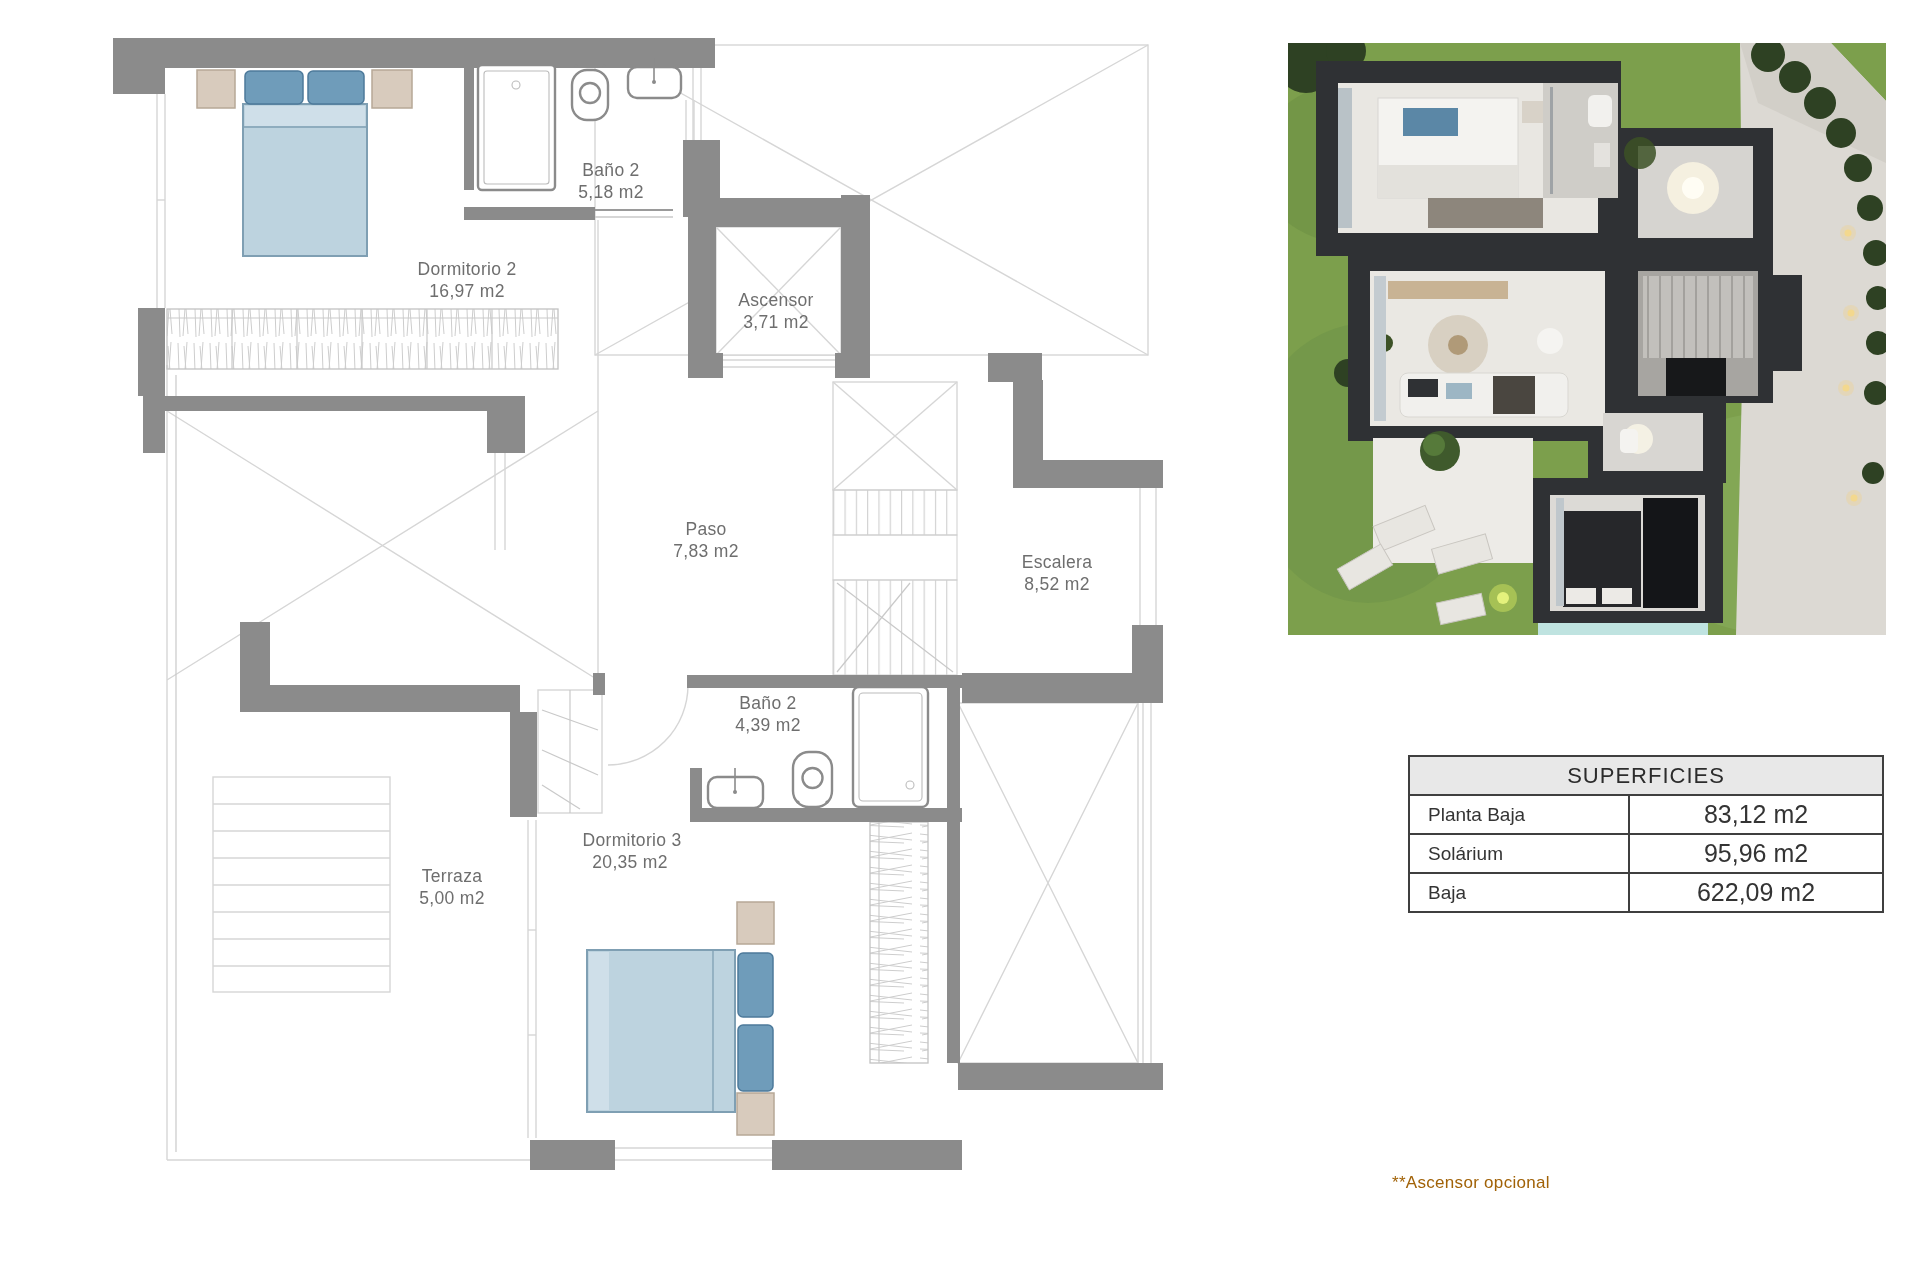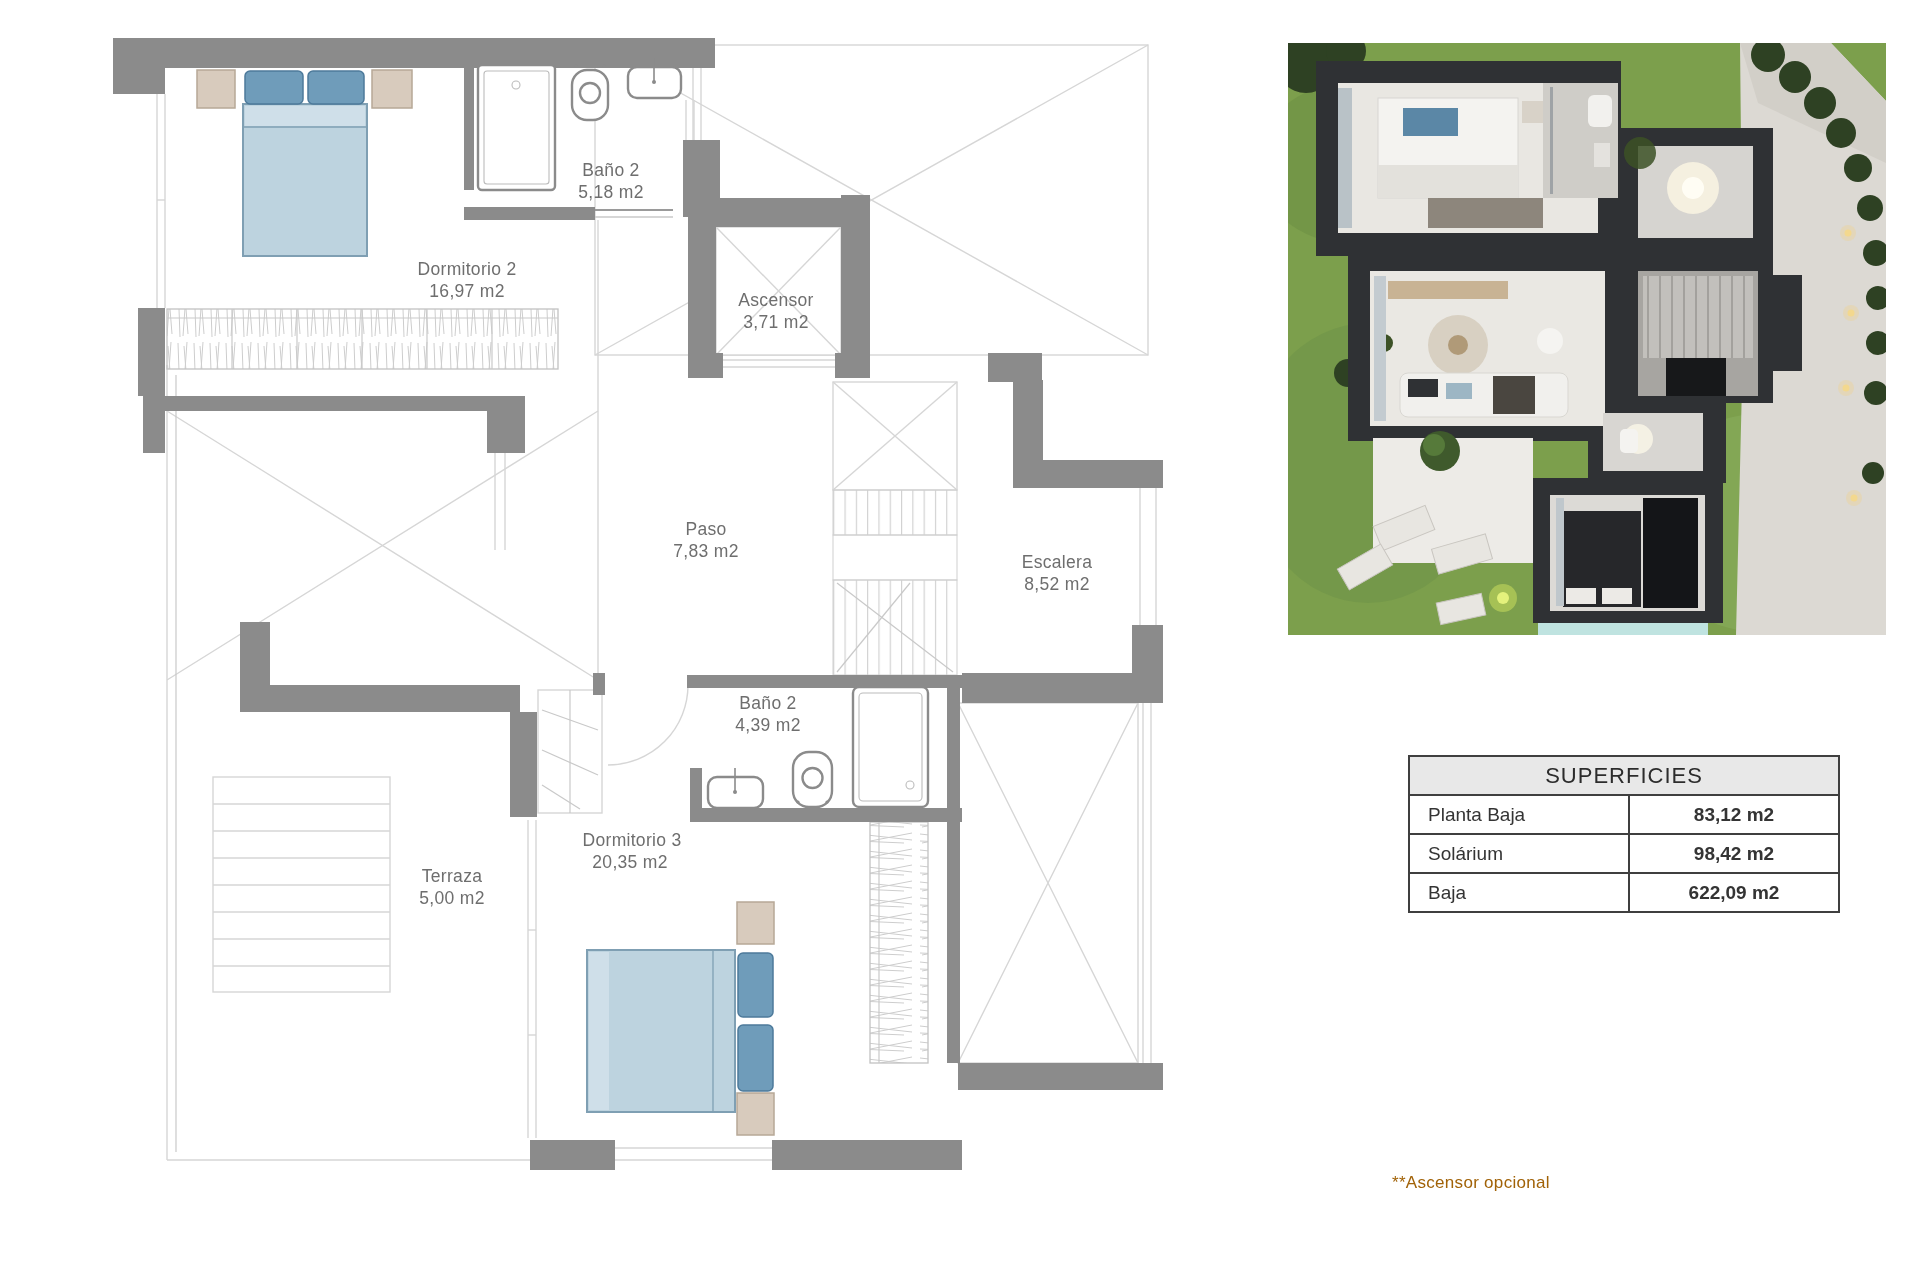--- a/index.html
+++ b/index.html
@@ -16,35 +16,35 @@
   .fix{stroke:#8b8b8b;stroke-width:2.4;fill:#ffffff;}
   .fixin{stroke:#bcbcbc;stroke-width:1.1;fill:none;}
   .tan{fill:#d8cbbd;stroke:#b7a897;stroke-width:1.5;}
   .bed{fill:#bdd3df;stroke:#7f9fb3;stroke-width:2;}
   .bedband{fill:#cfdfe9;stroke:none;}
   .pillow{fill:#6f9cba;stroke:#4d7a9b;stroke-width:1.5;}
   
   #render{position:absolute;left:1288px;top:43px;width:598px;height:592px;}
   
   .surf-table{
-    position:absolute;left:1408px;top:755px;width:432px;box-sizing:border-box;
+    position:absolute;left:1408px;top:755px;width:476px;box-sizing:border-box;
     border:2px solid #3f3f3f;background:#fff;color:#343434;
   }
   .surf-header{
     height:37px;background:#e8e8e8;border-bottom:2px solid #3f3f3f;
     display:flex;align-items:center;justify-content:center;
     font-size:22px;letter-spacing:1px;color:#2c2c2c;
   }
   .surf-row{display:flex;height:37px;border-bottom:2px solid #3f3f3f;}
   .surf-row:last-child{border-bottom:none;}
   .surf-label{
     width:220px;box-sizing:border-box;border-right:2px solid #3f3f3f;
     display:flex;align-items:center;padding-left:18px;font-size:19px;
   }
-  .surf-value{flex:1;display:flex;align-items:center;justify-content:center;font-size:19px;font-weight:bold;}
+  .surf-value{flex:1;display:flex;align-items:center;justify-content:center;font-size:25px;}
   
   .footnote{
     position:absolute;left:1392px;top:1173px;font-size:17px;color:#a16207;letter-spacing:.3px;
   }
 </style>
 </head>
 <body>
 
 <svg id="plan" viewBox="0 0 1060 1140">
 
@@ -412,21 +412,21 @@
 
 <div class="surf-table">
   <div class="surf-header">SUPERFICIES</div>
 
   <div class="surf-row">
     <div class="surf-label">Planta Baja</div>
     <div class="surf-value">83,12 m2</div>
   </div>
   <div class="surf-row">
     <div class="surf-label">Solárium</div>
-    <div class="surf-value">98,42 m2</div>
+    <div class="surf-value">95,96 m2</div>
   </div>
   <div class="surf-row">
     <div class="surf-label">Baja</div>
     <div class="surf-value">622,09 m2</div>
   </div>
 </div>
 
 <div class="footnote">**Ascensor opcional</div>
 
 </body></html>

